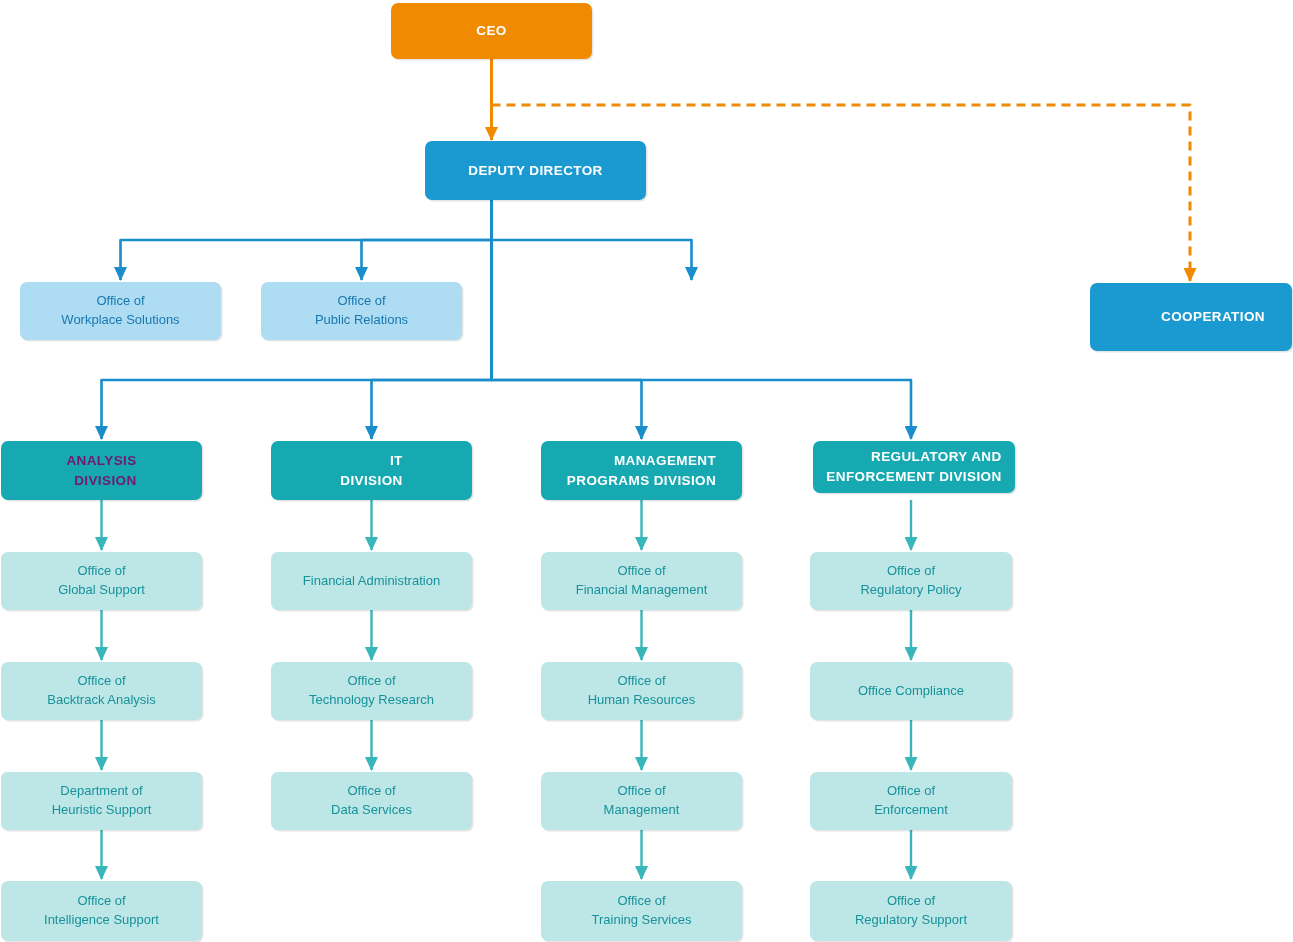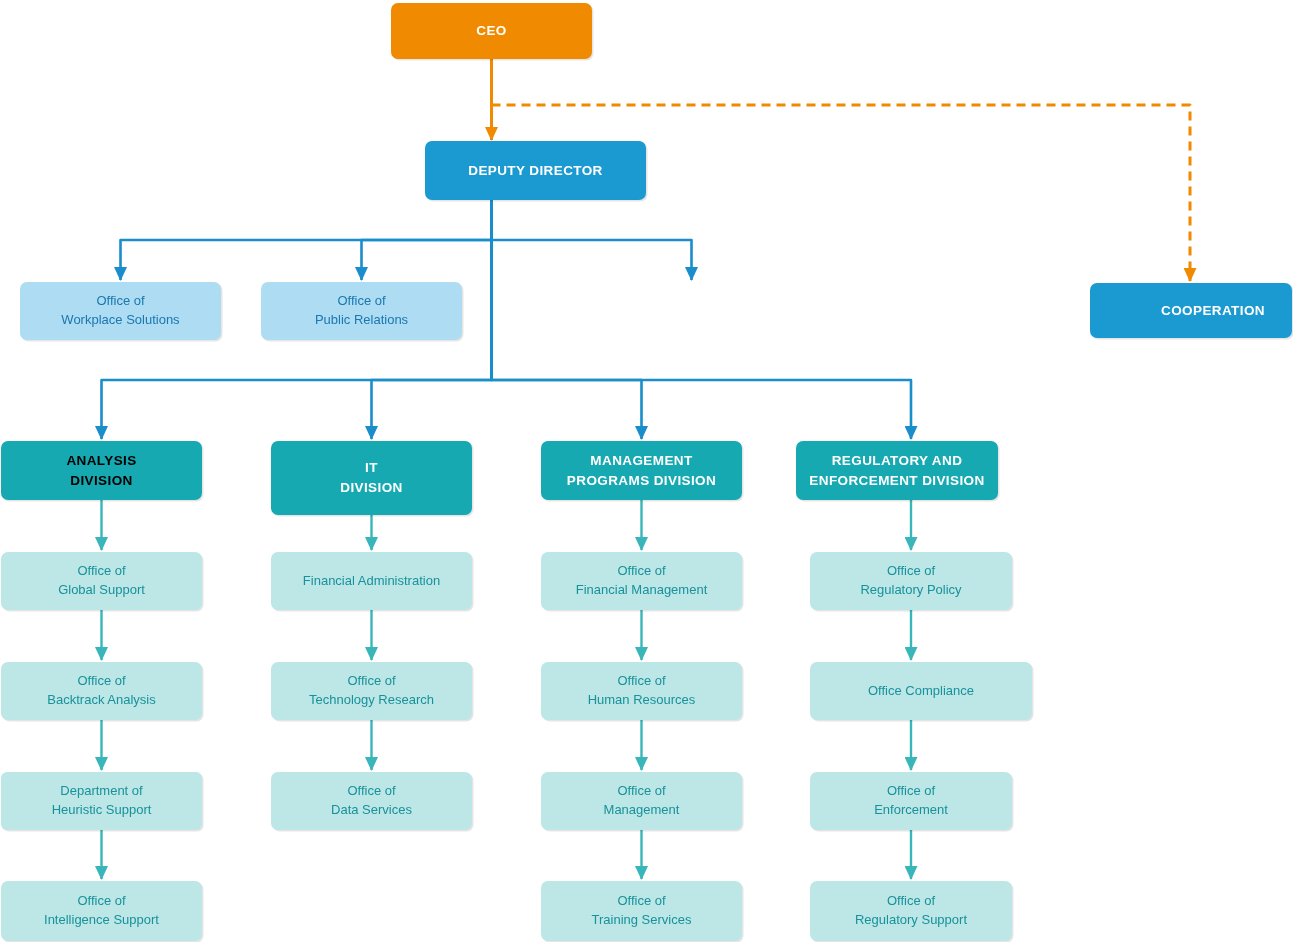--- a/index.html
+++ b/index.html
@@ -18,20 +18,21 @@
     border-radius:7px;
     white-space:pre-line;
     line-height:1.45;
     box-shadow:1.5px 1.5px 0 rgba(0,0,0,0.10);
     box-sizing:border-box;
   }
   .node.hdr{
     font-weight:bold;
     font-size:13.5px;
     letter-spacing:0.4px;
+    text-align:right;
   }
   .node.leaf{
     font-weight:normal;
     font-size:13px;
   }
 </style>
 </head>
 <body>
 
 <div id="chart">
@@ -71,28 +72,28 @@
       <path d="M911,610 L911,660" fill="none" stroke="#38B6BA" stroke-width="2.4" stroke-linejoin="round" marker-end="url(#arrow-teal)"></path>
       <path d="M911,720 L911,770" fill="none" stroke="#38B6BA" stroke-width="2.4" stroke-linejoin="round" marker-end="url(#arrow-teal)"></path>
       <path d="M911,830 L911,879" fill="none" stroke="#38B6BA" stroke-width="2.4" stroke-linejoin="round" marker-end="url(#arrow-teal)"></path>
     </svg>
 <div class="node hdr" style="left: 391px; top: 3px; width: 201px; height: 56px; background: rgb(240, 138, 0); color: rgb(255, 255, 255);">CEO</div>
     <div class="node hdr" style="left: 381px; top: 141px; width: 221px; height: 59px; background: rgb(27, 154, 210); color: rgb(255, 255, 255); margin-left: 44px;">DEPUTY DIRECTOR</div>
     <div class="node leaf" style="left: 20px; top: 282px; width: 201px; height: 58px; background: rgb(174, 220, 242); color: rgb(24, 120, 176);">Office of
 Workplace Solutions</div>
     <div class="node leaf" style="left: 261px; top: 282px; width: 201px; height: 58px; background: rgb(174, 220, 242); color: rgb(24, 120, 176);">Office of
 Public Relations</div>
-    <div class="node hdr" style="left: 1090px; top: 283px; width: 202px; height: 55px; background: rgb(27, 154, 210); color: rgb(255, 255, 255); padding-left: 44px;">COOPERATION</div>
-    <div class="node hdr" style="left: 1px; top: 441px; width: 201px; height: 59px; background: rgb(22, 169, 177); color: #000000;">ANALYSIS
+    <div class="node hdr" style="left: 1090px; top: 283px; width: 202px; height: 68px; background: rgb(27, 154, 210); color: rgb(255, 255, 255); padding-left: 44px;">COOPERATION</div>
+    <div class="node hdr" style="left: 1px; top: 441px; width: 201px; height: 59px; background: rgb(22, 169, 177); color: #701a75;">ANALYSIS
 DIVISION</div>
-    <div class="node hdr" style="left: 271px; top: 441px; width: 201px; height: 74px; background: rgb(22, 169, 177); color: rgb(255, 255, 255);">IT
+    <div class="node hdr" style="left: 271px; top: 441px; width: 201px; height: 59px; background: rgb(22, 169, 177); color: rgb(255, 255, 255);">IT
 DIVISION</div>
     <div class="node hdr" style="left: 541px; top: 441px; width: 201px; height: 59px; background: rgb(22, 169, 177); color: rgb(255, 255, 255);">MANAGEMENT
 PROGRAMS DIVISION</div>
-    <div class="node hdr" style="left: 796px; top: 441px; width: 202px; height: 59px; background: rgb(22, 169, 177); color: rgb(255, 255, 255);">REGULATORY AND
+    <div class="node hdr" style="left: 813px; top: 441px; width: 202px; height: 52px; background: rgb(22, 169, 177); color: rgb(255, 255, 255);">REGULATORY AND
 ENFORCEMENT DIVISION</div>
     <div class="node leaf" style="left: 1px; top: 552px; width: 201px; height: 58px; background: rgb(189, 230, 230); color: rgb(23, 146, 155);">Office of
 Global Support</div>
     <div class="node leaf" style="left: 1px; top: 662px; width: 201px; height: 58px; background: rgb(189, 230, 230); color: rgb(23, 146, 155);">Office of
 Backtrack Analysis</div>
     <div class="node leaf" style="left: 1px; top: 772px; width: 201px; height: 58px; background: rgb(189, 230, 230); color: rgb(23, 146, 155); border-radius: 6px;">Department of
 Heuristic Support</div>
     <div class="node leaf" style="left: 1px; top: 881px; width: 201px; height: 60px; background: rgb(189, 230, 230); color: rgb(23, 146, 155);">Office of
 Intelligence Support</div>
     <div class="node leaf" style="left: 271px; top: 552px; width: 201px; height: 58px; background: rgb(189, 230, 230); color: rgb(23, 146, 155);">Financial Administration</div>
@@ -103,18 +104,18 @@
     <div class="node leaf" style="left: 541px; top: 552px; width: 201px; height: 58px; background: rgb(189, 230, 230); color: rgb(23, 146, 155);">Office of
 Financial Management</div>
     <div class="node leaf" style="left: 541px; top: 662px; width: 201px; height: 58px; background: rgb(189, 230, 230); color: rgb(23, 146, 155);">Office of
 Human Resources</div>
     <div class="node leaf" style="left: 541px; top: 772px; width: 201px; height: 58px; background: rgb(189, 230, 230); color: rgb(23, 146, 155);">Office of
 Management</div>
     <div class="node leaf" style="left: 541px; top: 881px; width: 201px; height: 60px; background: rgb(189, 230, 230); color: rgb(23, 146, 155);">Office of
 Training Services</div>
     <div class="node leaf" style="left: 810px; top: 552px; width: 202px; height: 58px; background: rgb(189, 230, 230); color: rgb(23, 146, 155);">Office of
 Regulatory Policy</div>
-    <div class="node leaf" style="left: 810px; top: 662px; width: 222px; height: 58px; background: rgb(189, 230, 230); color: rgb(23, 146, 155);">Office Compliance</div>
+    <div class="node leaf" style="left: 810px; top: 662px; width: 202px; height: 58px; background: rgb(189, 230, 230); color: rgb(23, 146, 155);">Office Compliance</div>
     <div class="node leaf" style="left: 810px; top: 772px; width: 202px; height: 58px; background: rgb(189, 230, 230); color: rgb(23, 146, 155);">Office of
 Enforcement</div>
     <div class="node leaf" style="left: 810px; top: 881px; width: 202px; height: 60px; background: rgb(189, 230, 230); color: rgb(23, 146, 155);">Office of
 Regulatory Support</div>
   </div>
 
 </body></html>

